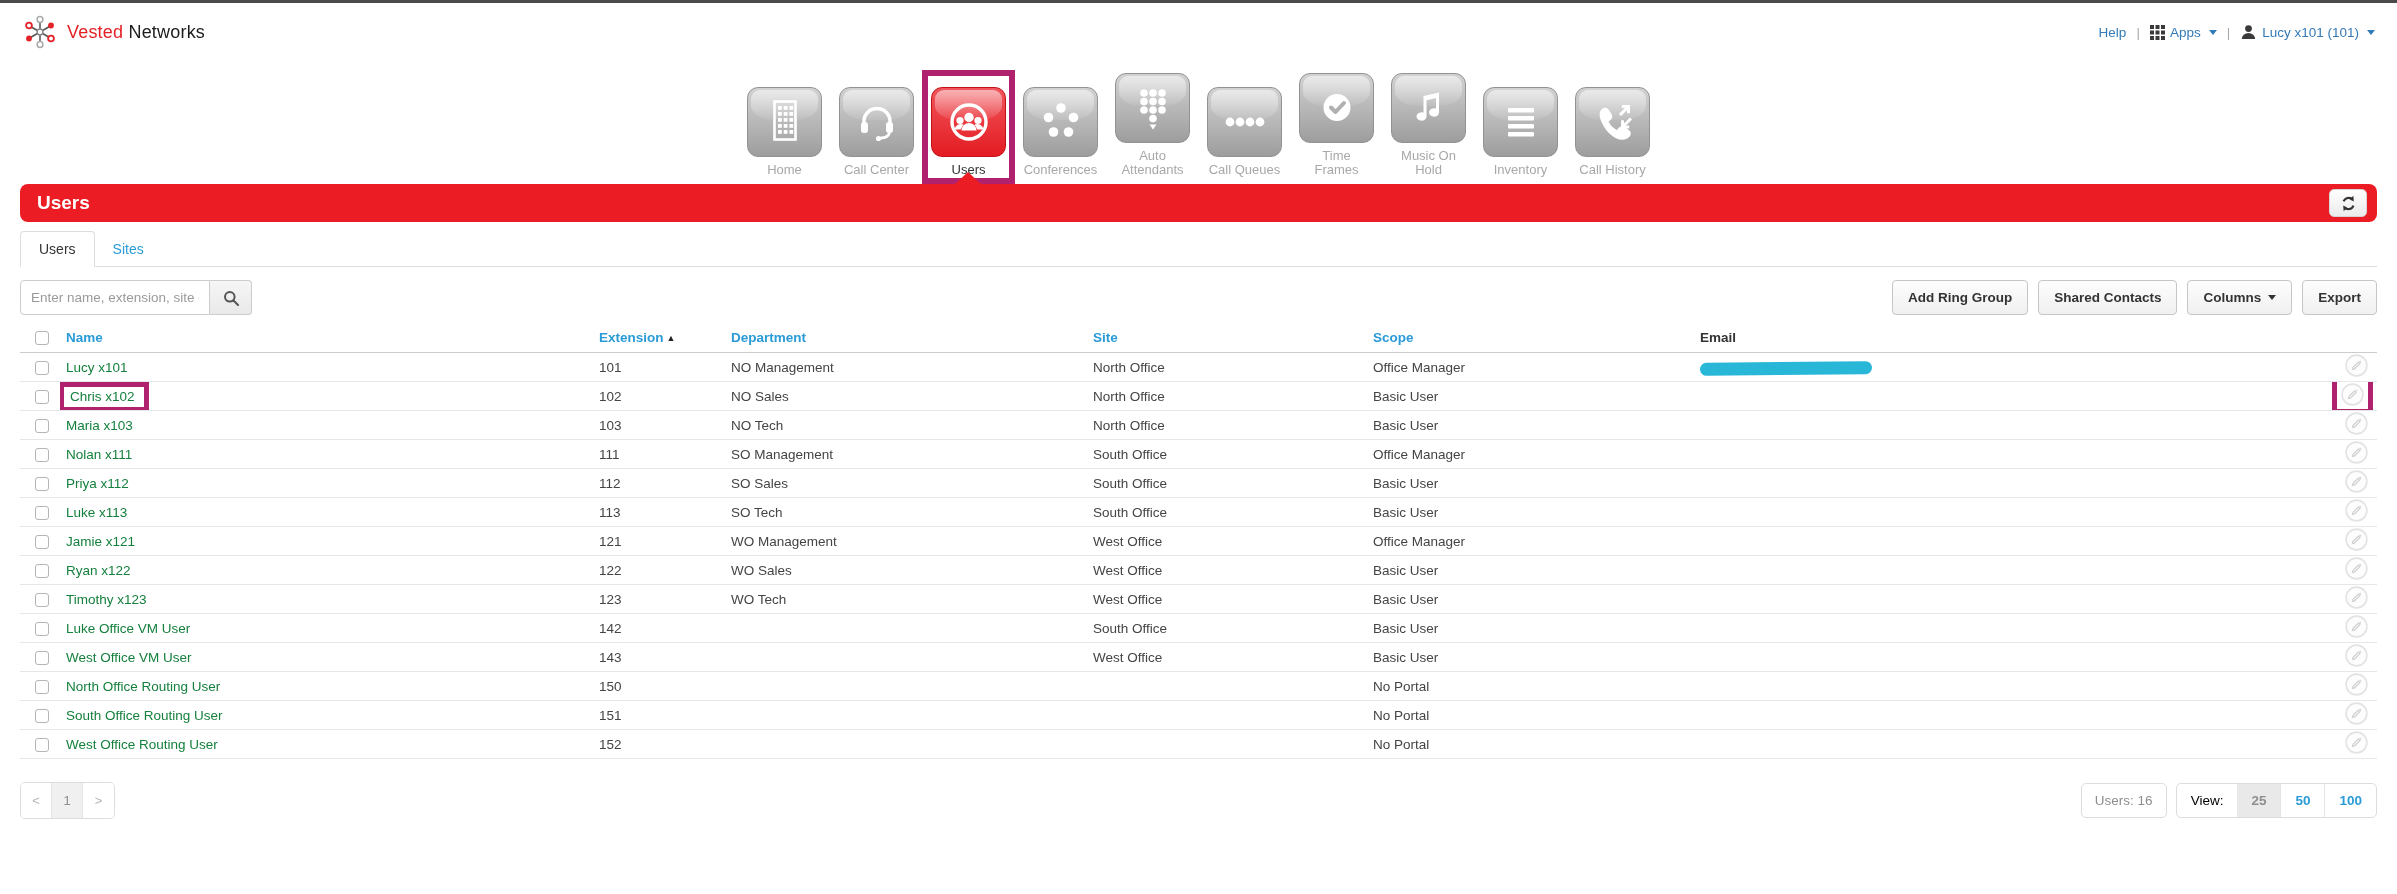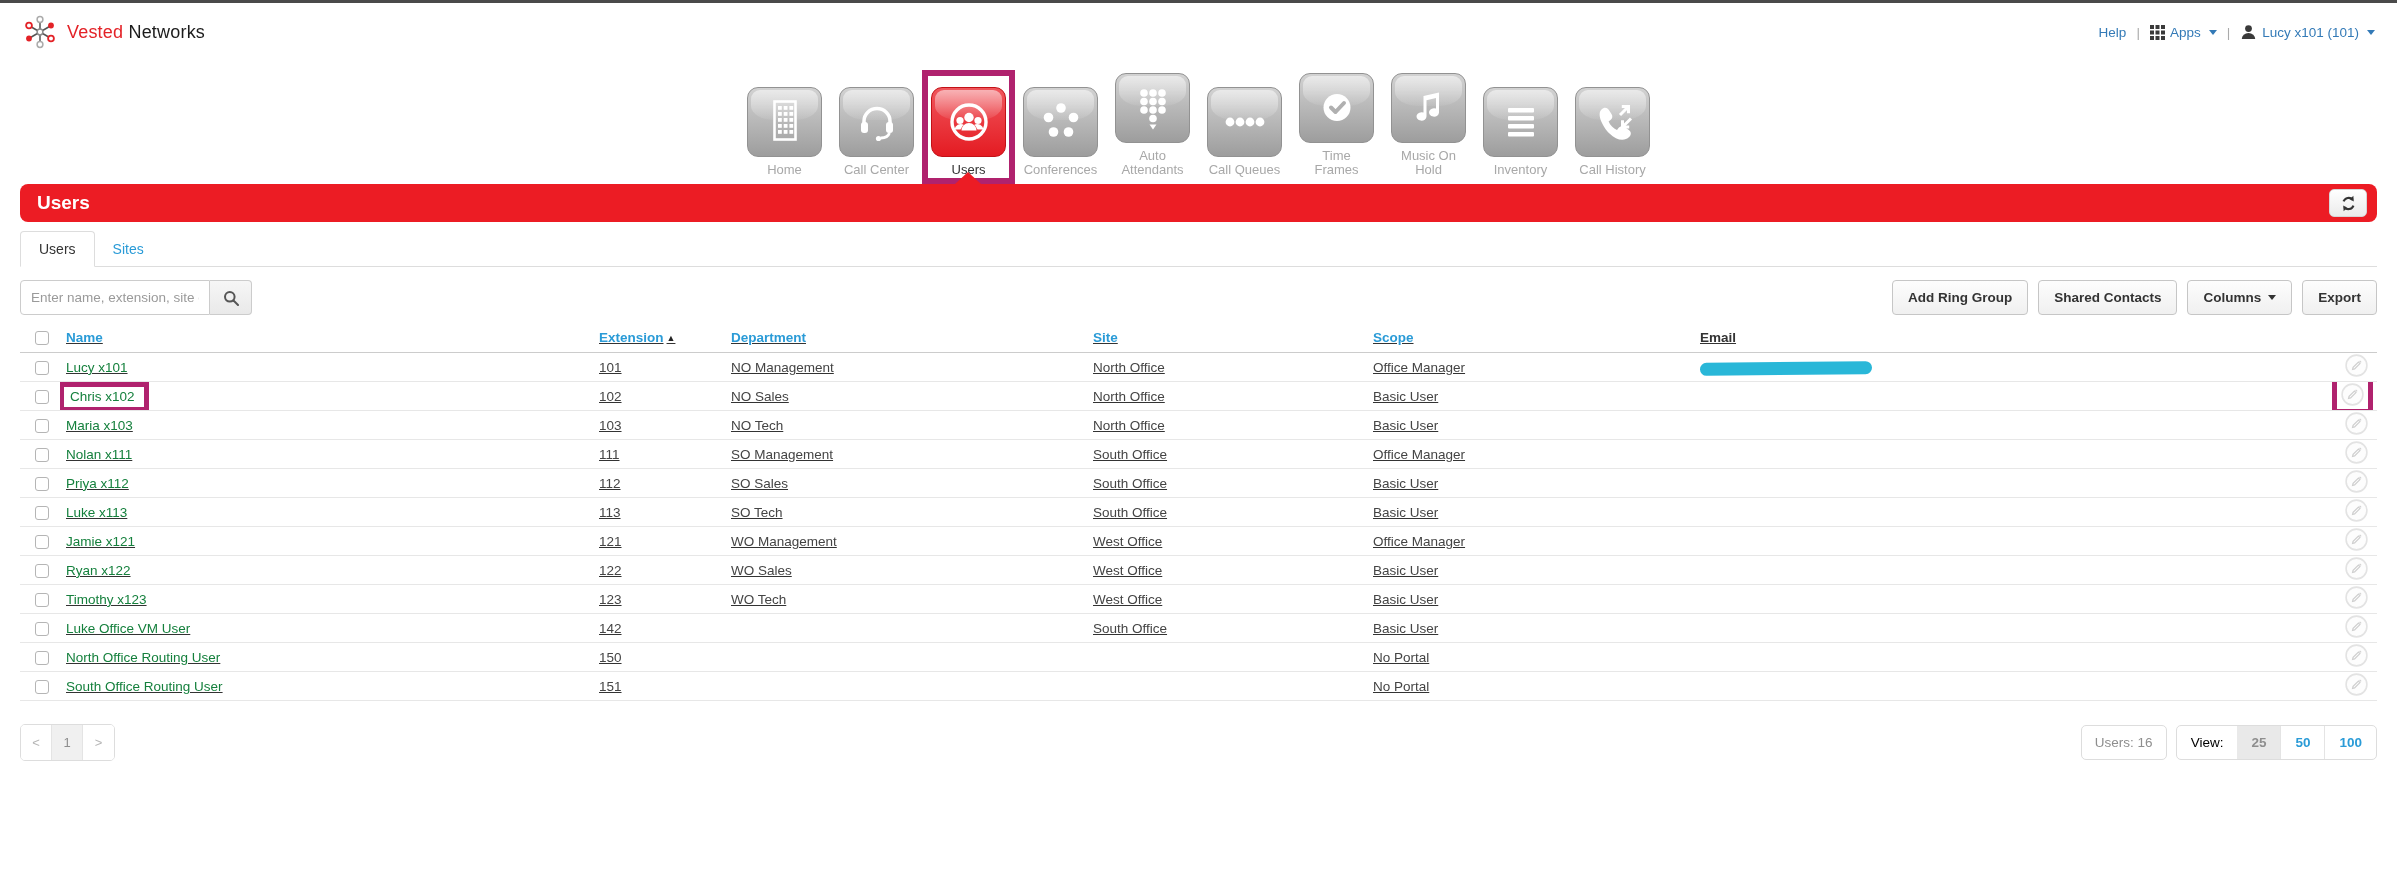--- a/index.html
+++ b/index.html
@@ -42,21 +42,21 @@
   .tab.link { color:#2a9bd7; }
   
   .toolbar { display:flex; align-items:center; margin:13px 20px 0; height:35px; }
   .search-group { display:flex; }
   .search-input { width:190px; height:35px; border:1px solid #ccc; border-radius:4px 0 0 4px; padding:0 10px; font-size:13.5px; color:#333; font-family:inherit; outline:none; }
   .search-input::placeholder { color:#9a9a9a; }
   .search-btn { width:42px; height:35px; border:1px solid #ccc; border-left:none; border-radius:0 4px 4px 0; background:linear-gradient(#f6f6f6,#e9e9e9); cursor:pointer; display:flex; align-items:center; justify-content:center; }
   .toolbar-buttons { margin-left:auto; display:flex; gap:10px; }
   .tb-btn { height:35px; padding:0 15px; font-size:13.5px; font-weight:bold; color:#333; background:linear-gradient(#fdfdfd,#f0f0f0); border:1px solid #c6c6c6; border-radius:4px; cursor:pointer; font-family:inherit; display:flex; align-items:center; }
   
-  .users-table { margin:10px 20px 0; border-collapse:collapse; table-layout:fixed; width:2357px; font-size:13.5px;text-decoration:underline; }
+  .users-table { margin:10px 20px 0; border-collapse:collapse; table-layout:fixed; width:2357px; font-size:13.5px; }
   .users-table th { text-align:left; font-weight:bold; color:#2a9bd7; padding:5px 6px 7px; border-bottom:1px solid #ccc; cursor:pointer; white-space:nowrap; }
   .users-table th.static { color:#333; cursor:default; }
   .users-table td { padding:0 6px; height:29px; border-bottom:1px solid #e7e7e7; color:#444; white-space:nowrap; overflow:hidden; }
   .cb-cell { padding-left:15px !important; }
   .row-cb { appearance:none; -webkit-appearance:none; width:14px; height:14px; border:1px solid #b5b5b5; border-radius:3px; background:#fff; margin:0; vertical-align:middle; cursor:pointer; }
   .name-link { color:#15803d; text-decoration:none; cursor:pointer; }
   .sort-arrow { font-size:9px; color:#222; margin-left:3px; vertical-align:1px; }
   .edit-cell { text-align:right; padding-right:9px !important; }
   .edit-btn { background:none; border:none; padding:0; cursor:pointer; line-height:0; }
   .redaction { display:inline-block; width:172px; height:13px; background:#29b7d8; border-radius:7px; transform:rotate(-0.6deg); vertical-align:middle; }
@@ -496,36 +496,64 @@
         <td>Basic User</td>
         <td></td>
         <td class="edit-cell"><button class="edit-btn"><span style="line-height:0;"><svg width="23" height="23" viewBox="0 0 23 23">
                 <circle cx="11.5" cy="11.5" r="10.4" fill="#fdfdfd" stroke="#e3e3e3" stroke-width="1.6"></circle>
                 <path d="M7.6 15.4 l0.5 -2 5.3 -5.3 1.5 1.5 -5.3 5.3 z" fill="none" stroke="#cfcfcf" stroke-width="1.3"></path>
                 <path d="M14.6 6.9 l1.5 1.5" stroke="#cfcfcf" stroke-width="1.3"></path>
               </svg></span></button></td>
       </tr>
       <tr>
         <td class="cb-cell"><input type="checkbox" class="row-cb" style=""></td>
+        <td><a class="name-link">West Office VM User</a></td>
+        <td>143</td>
+        <td></td>
+        <td>West Office</td>
+        <td>Basic User</td>
+        <td></td>
+        <td class="edit-cell"><button class="edit-btn"><span style="line-height:0;"><svg width="23" height="23" viewBox="0 0 23 23">
+                <circle cx="11.5" cy="11.5" r="10.4" fill="#fdfdfd" stroke="#e3e3e3" stroke-width="1.6"></circle>
+                <path d="M7.6 15.4 l0.5 -2 5.3 -5.3 1.5 1.5 -5.3 5.3 z" fill="none" stroke="#cfcfcf" stroke-width="1.3"></path>
+                <path d="M14.6 6.9 l1.5 1.5" stroke="#cfcfcf" stroke-width="1.3"></path>
+              </svg></span></button></td>
+      </tr>
+      <tr>
+        <td class="cb-cell"><input type="checkbox" class="row-cb" style=""></td>
         <td><a class="name-link">North Office Routing User</a></td>
         <td>150</td>
         <td></td>
         <td></td>
         <td>No Portal</td>
         <td></td>
         <td class="edit-cell"><button class="edit-btn"><span style="line-height:0;"><svg width="23" height="23" viewBox="0 0 23 23">
                 <circle cx="11.5" cy="11.5" r="10.4" fill="#fdfdfd" stroke="#e3e3e3" stroke-width="1.6"></circle>
                 <path d="M7.6 15.4 l0.5 -2 5.3 -5.3 1.5 1.5 -5.3 5.3 z" fill="none" stroke="#cfcfcf" stroke-width="1.3"></path>
                 <path d="M14.6 6.9 l1.5 1.5" stroke="#cfcfcf" stroke-width="1.3"></path>
               </svg></span></button></td>
       </tr>
       <tr>
         <td class="cb-cell"><input type="checkbox" class="row-cb" style=""></td>
         <td><a class="name-link">South Office Routing User</a></td>
         <td>151</td>
+        <td></td>
+        <td></td>
+        <td>No Portal</td>
+        <td></td>
+        <td class="edit-cell"><button class="edit-btn"><span style="line-height:0;"><svg width="23" height="23" viewBox="0 0 23 23">
+                <circle cx="11.5" cy="11.5" r="10.4" fill="#fdfdfd" stroke="#e3e3e3" stroke-width="1.6"></circle>
+                <path d="M7.6 15.4 l0.5 -2 5.3 -5.3 1.5 1.5 -5.3 5.3 z" fill="none" stroke="#cfcfcf" stroke-width="1.3"></path>
+                <path d="M14.6 6.9 l1.5 1.5" stroke="#cfcfcf" stroke-width="1.3"></path>
+              </svg></span></button></td>
+      </tr>
+      <tr>
+        <td class="cb-cell"><input type="checkbox" class="row-cb" style=""></td>
+        <td><a class="name-link">West Office Routing User</a></td>
+        <td>152</td>
         <td></td>
         <td></td>
         <td>No Portal</td>
         <td></td>
         <td class="edit-cell"><button class="edit-btn"><span style="line-height:0;"><svg width="23" height="23" viewBox="0 0 23 23">
                 <circle cx="11.5" cy="11.5" r="10.4" fill="#fdfdfd" stroke="#e3e3e3" stroke-width="1.6"></circle>
                 <path d="M7.6 15.4 l0.5 -2 5.3 -5.3 1.5 1.5 -5.3 5.3 z" fill="none" stroke="#cfcfcf" stroke-width="1.3"></path>
                 <path d="M14.6 6.9 l1.5 1.5" stroke="#cfcfcf" stroke-width="1.3"></path>
               </svg></span></button></td>
       </tr>

